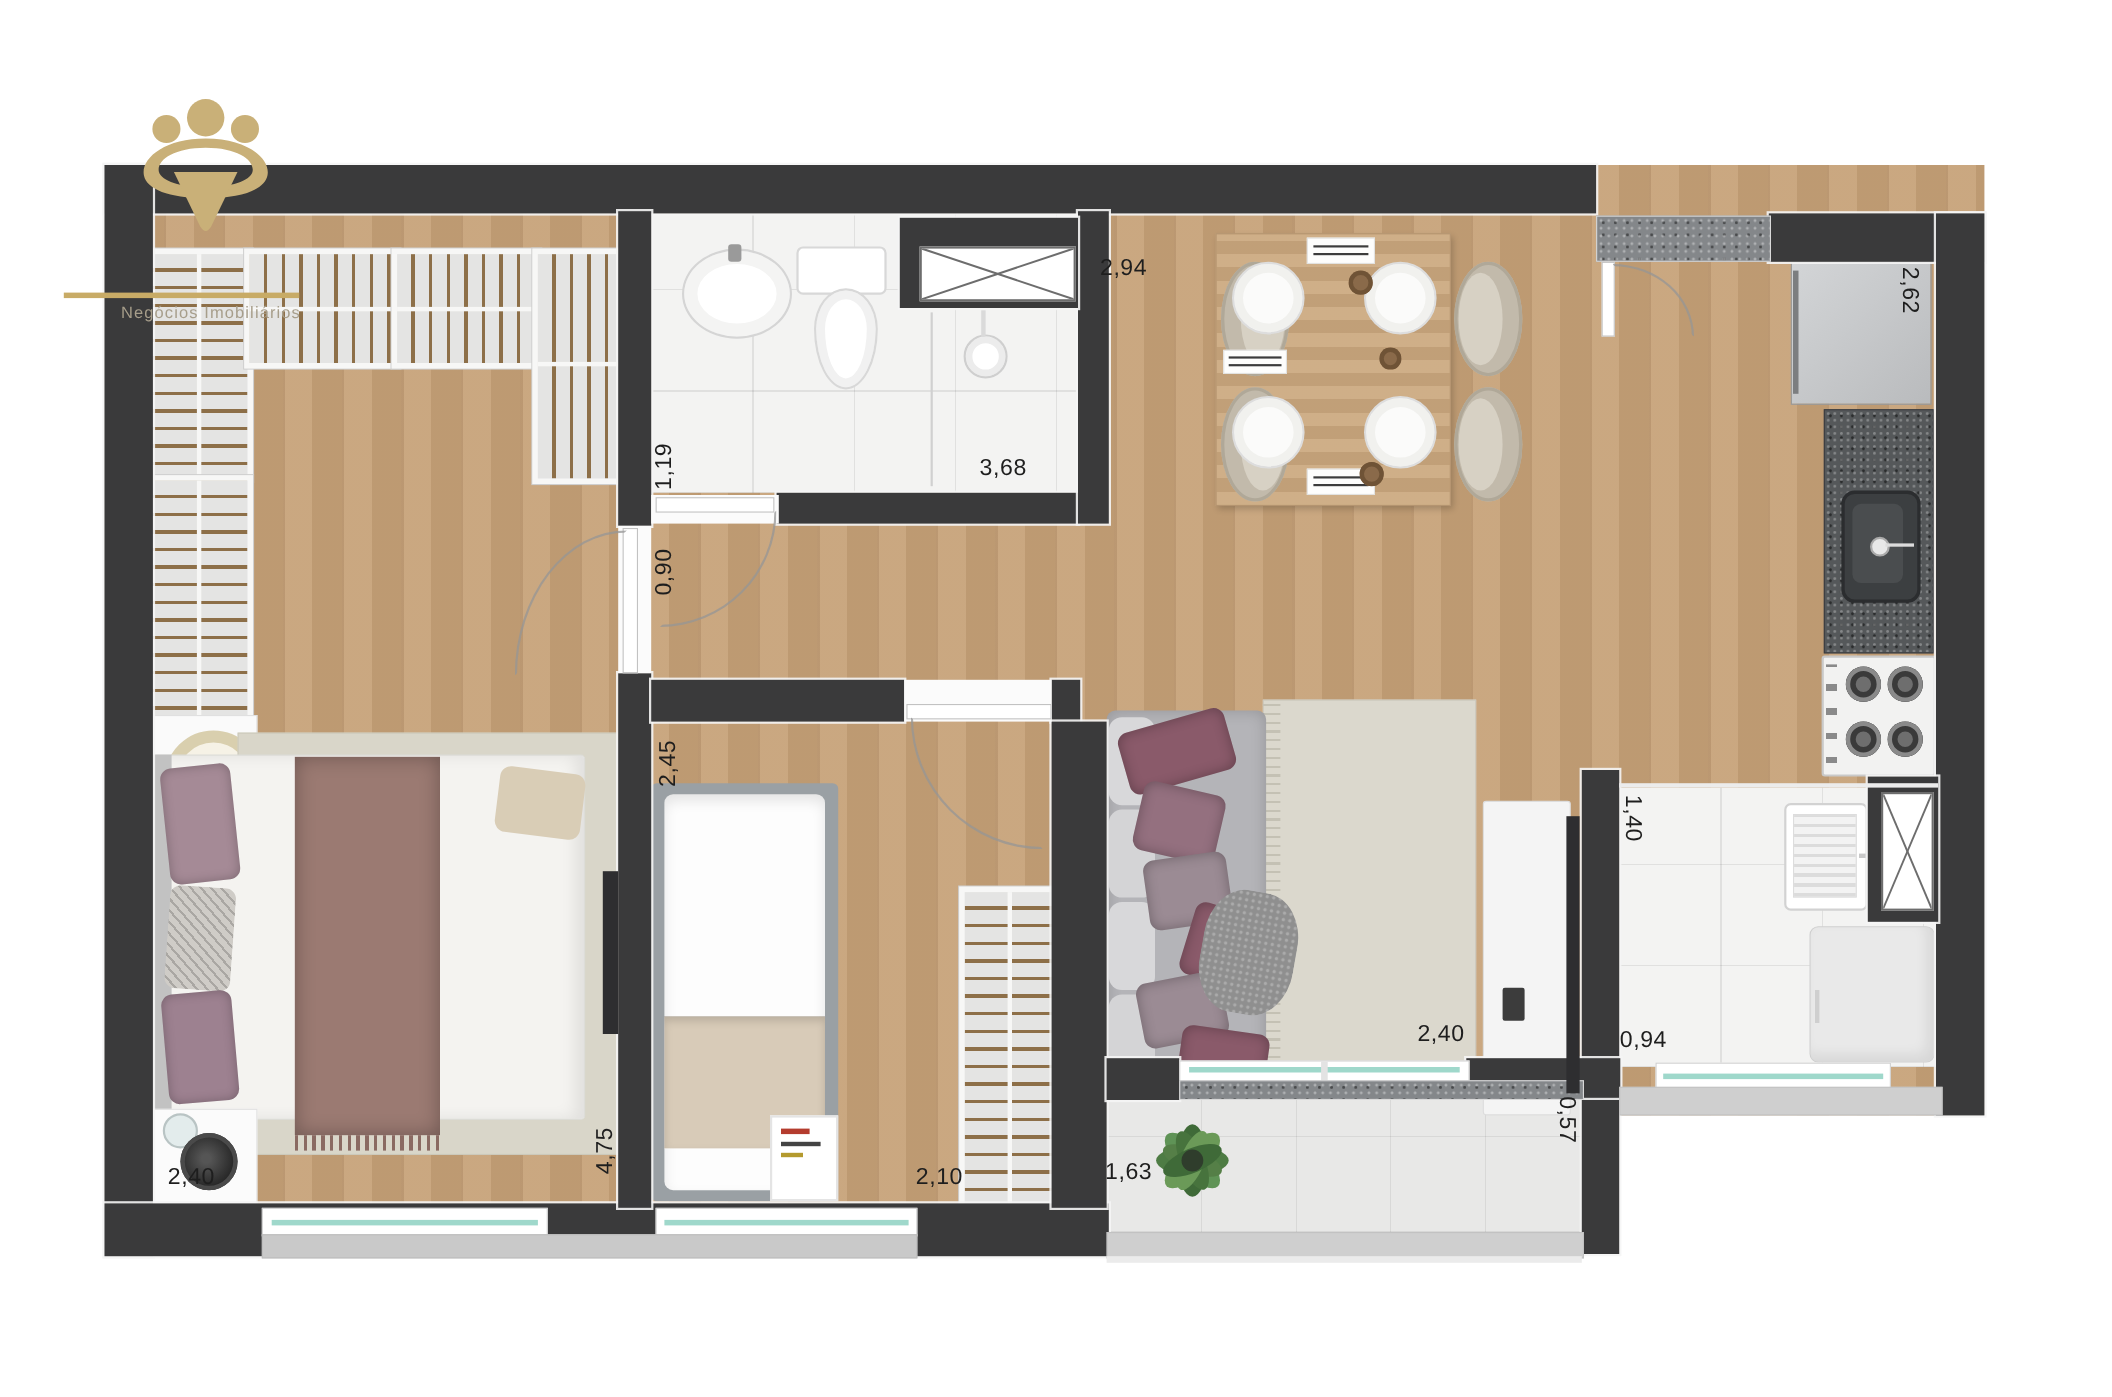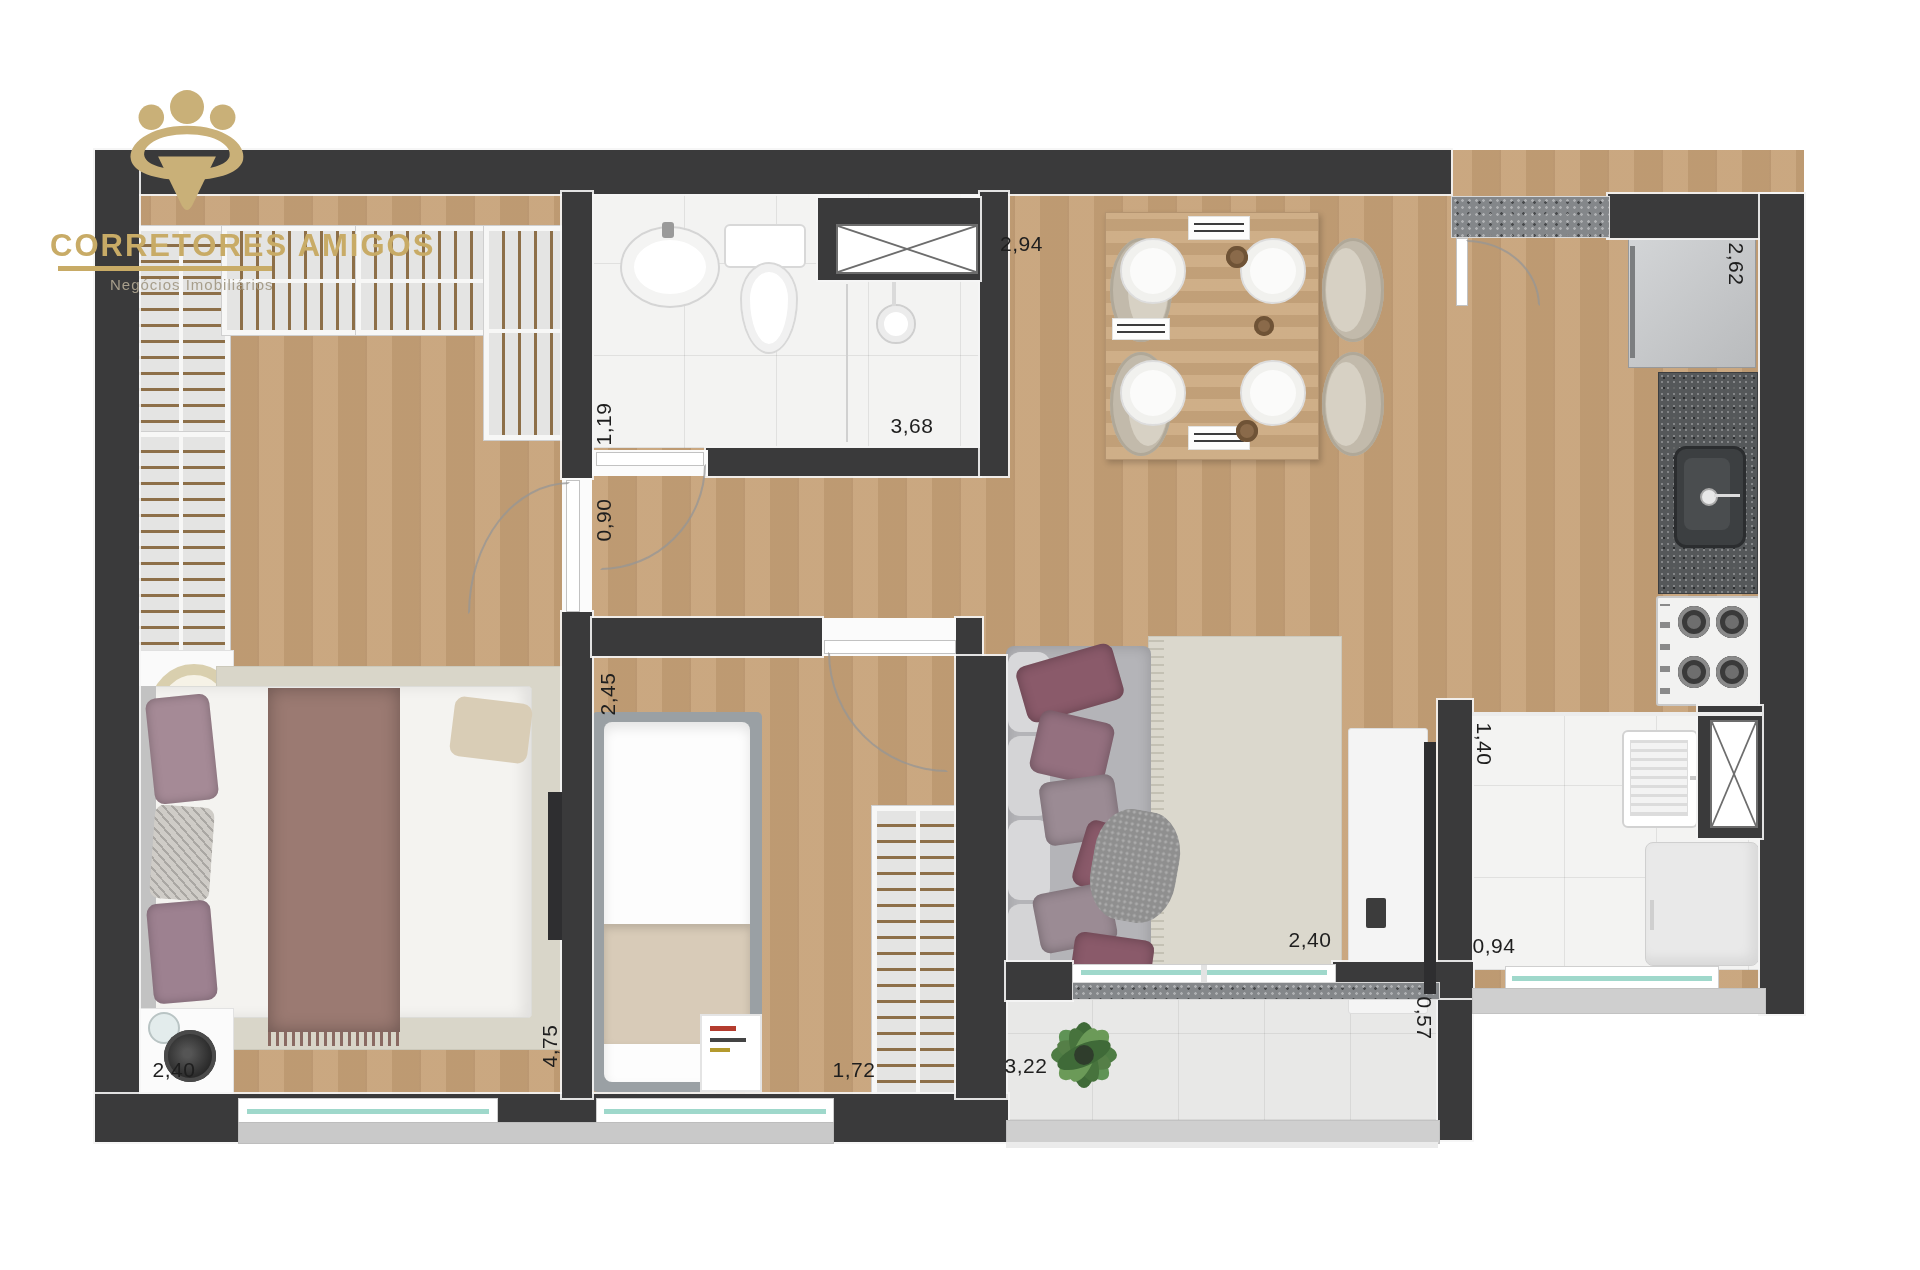--- a/index.html
+++ b/index.html
@@ -279,38 +279,37 @@
   <div class="abs" style="left:1472px;top:712px;width:290px;height:4px;background:#ececec;"></div>
 
   <div class="label" style="left:1000px;top:232px;justify-content:flex-start;">2,94</div>
   <div class="label rot90" style="left:1710px;top:252px;">2,62</div>
   <div class="label rot-90" style="left:578px;top:412px;">1,19</div>
   <div class="label" style="left:886px;top:414px;">3,68</div>
   <div class="label rot-90" style="left:578px;top:508px;">0,90</div>
   <div class="label rot-90" style="left:582px;top:682px;">2,45</div>
   <div class="label" style="left:148px;top:1058px;">2,40</div>
   <div class="label rot-90" style="left:524px;top:1034px;">4,75</div>
-  <div class="label" style="left:828px;top:1058px;">1,72</div>
-  <div class="label" style="left:1000px;top:1054px;z-index:8;">3,22</div>
+  <div class="label" style="left:828px;top:1058px;">2,10</div>
+  <div class="label" style="left:1000px;top:1054px;z-index:8;">1,63</div>
   <div class="label" style="left:1284px;top:928px;">2,40</div>
   <div class="label rot90" style="left:1458px;top:732px;">1,40</div>
   <div class="label" style="left:1468px;top:934px;">0,94</div>
   <div class="label rot90" style="left:1398px;top:1006px;z-index:8;">0,57</div>
 
   <div class="abs" style="left:30px;top:70px;width:360px;height:240px;z-index:50;">
     <div class="abs" style="left:72px;top:8px;width:170px;height:150px;">
       <svg viewBox="0 0 200 160" width="170" height="150">
         <g fill="#c9b078">
           <circle cx="58" cy="38" r="15"></circle>
           <circle cx="100" cy="26" r="20"></circle>
           <circle cx="142" cy="38" r="15"></circle>
           <path d="M100,48 C55,48 30,70 34,88 C37,102 60,112 100,112 C140,112 163,102 166,88 C170,70 145,48 100,48 Z
                    M100,58 C135,58 153,72 150,84 C147,94 127,100 100,100 C73,100 53,94 50,84 C47,72 65,58 100,58 Z"></path>
           <path d="M66,84 L134,84 L106,142 Q100,152 94,142 Z"></path>
         </g>
       </svg>
     </div>
-    <div class="logo-text" style="left:20px;top:158px;">CORRETORES AMIGOS</div>
     <div class="abs" style="left:28px;top:196px;width:214px;height:5px;background:#c8ab66;"></div>
     <div class="logo-sub" style="left:80px;top:206px;">Negócios Imobiliários</div>
   </div>
 
 </div>
 
 </body></html>

